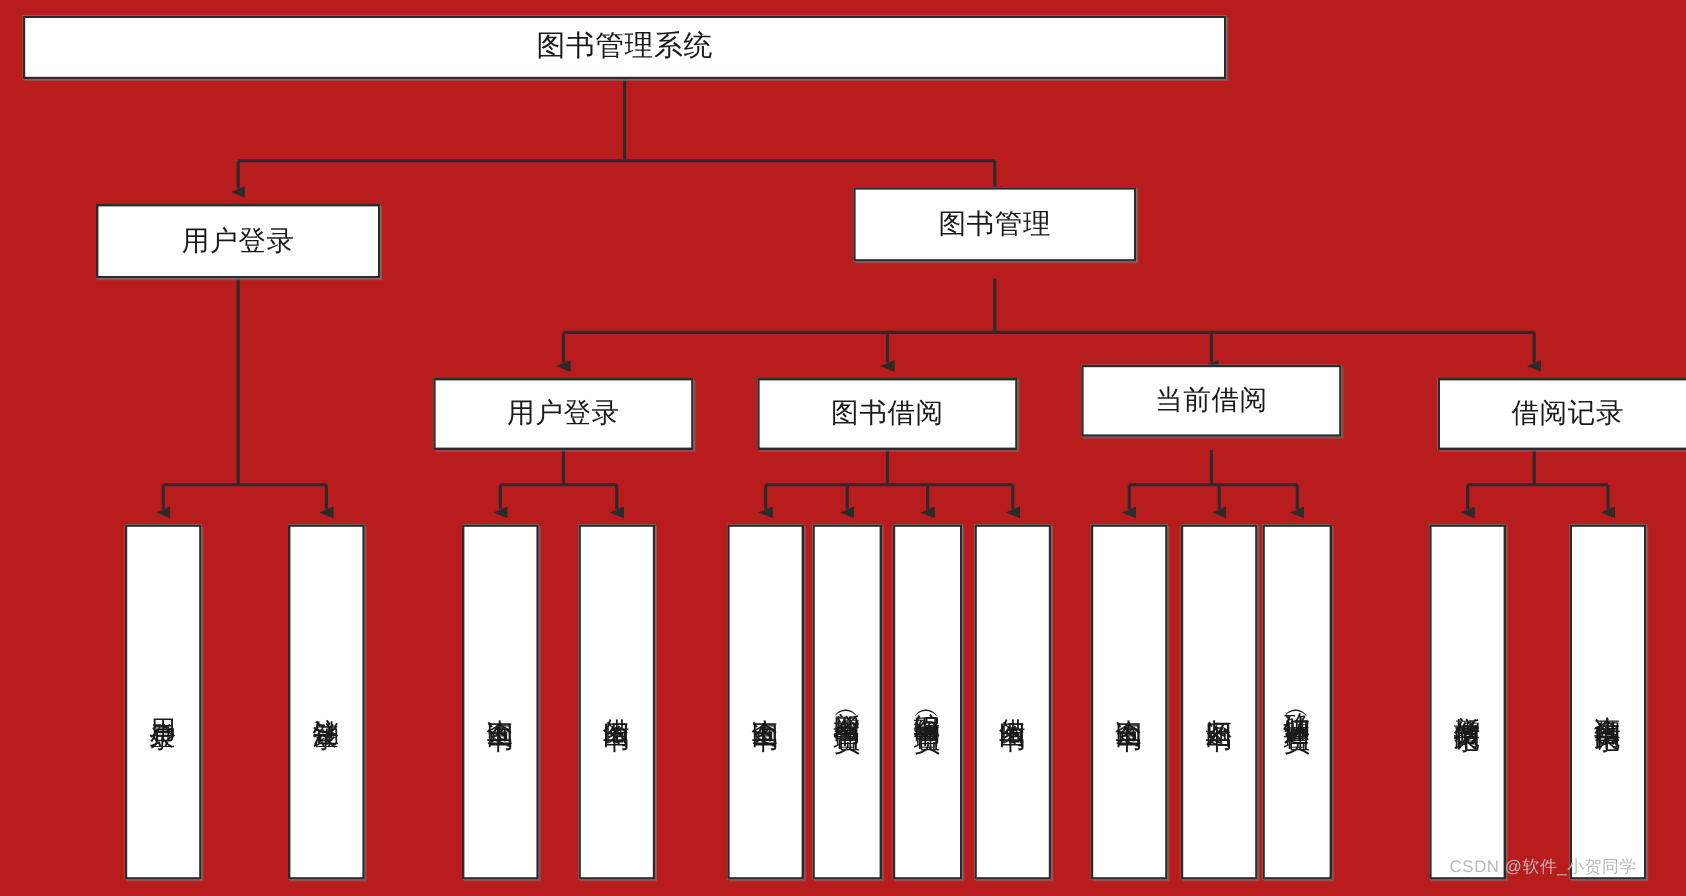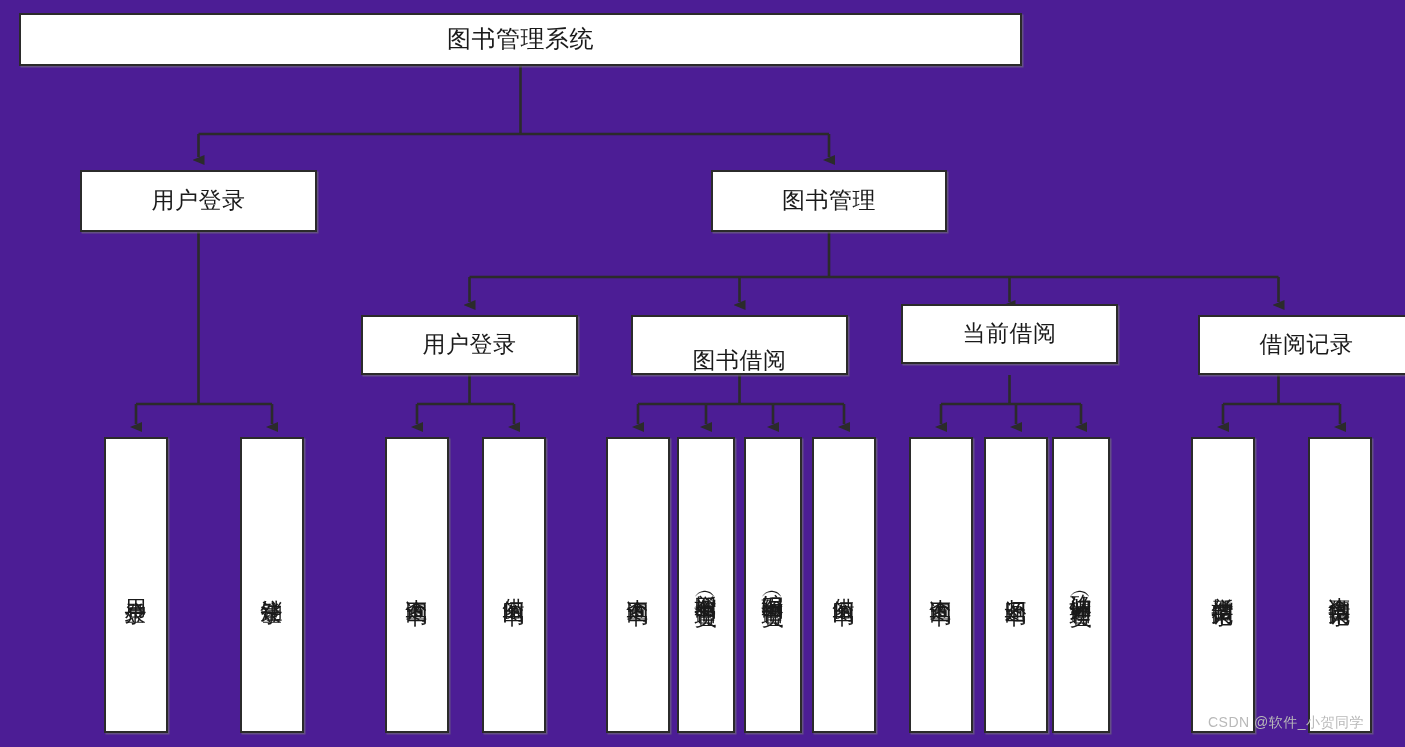--- a/index.html
+++ b/index.html
@@ -7,21 +7,21 @@
     padding: 0;
     background: #ffffff;
   }
   body {
     font-family: "Liberation Sans", "DejaVu Sans", sans-serif;
   }
   #canvas {
     position: relative;
     width: 1405px;
     height: 747px;
-    background: #4c1d95;
+    background: #b91c1c;
     overflow: hidden;
   }
   #wires {
     position: absolute;
     left: 0;
     top: 0;
     width: 1405px;
     height: 747px;
     pointer-events: none;
   }
@@ -115,27 +115,27 @@
       </g>
   </svg>
 
   <div id="nodes">
       <div class="node root horiz" style="left: 19px; top: 13px; width: 1003px; height: 53px;">
         <span>图书管理系统</span>
       </div>
       <div class="node horiz" style="left: 80px; top: 170px; width: 237px; height: 62px;">
         <span>用户登录</span>
       </div>
-      <div class="node horiz" style="left: 711px; top: 170px; width: 236px; height: 62px;">
+      <div class="node horiz" style="left: 711px; top: 156px; width: 236px; height: 62px;">
         <span>图书管理</span>
       </div>
       <div class="node horiz" style="left: 361px; top: 315px; width: 217px; height: 60px;">
         <span>用户登录</span>
       </div>
-      <div class="node horiz" style="left: 631px; top: 315px; width: 217px; height: 60px; align-items: flex-end;">
+      <div class="node horiz" style="left: 631px; top: 315px; width: 217px; height: 60px;">
         <span>图书借阅</span>
       </div>
       <div class="node horiz" style="left: 901px; top: 304px; width: 217px; height: 60px;">
         <span>当前借阅</span>
       </div>
       <div class="node horiz" style="left: 1170px; top: 315px; width: 217px; height: 60px; margin-left: 28px;">
         <span>借阅记录</span>
       </div>
       <div class="node leaf" style="left: 104px; top: 437px; width: 64px; height: 296px;">
         <span class="vtext">用户登录</span>

